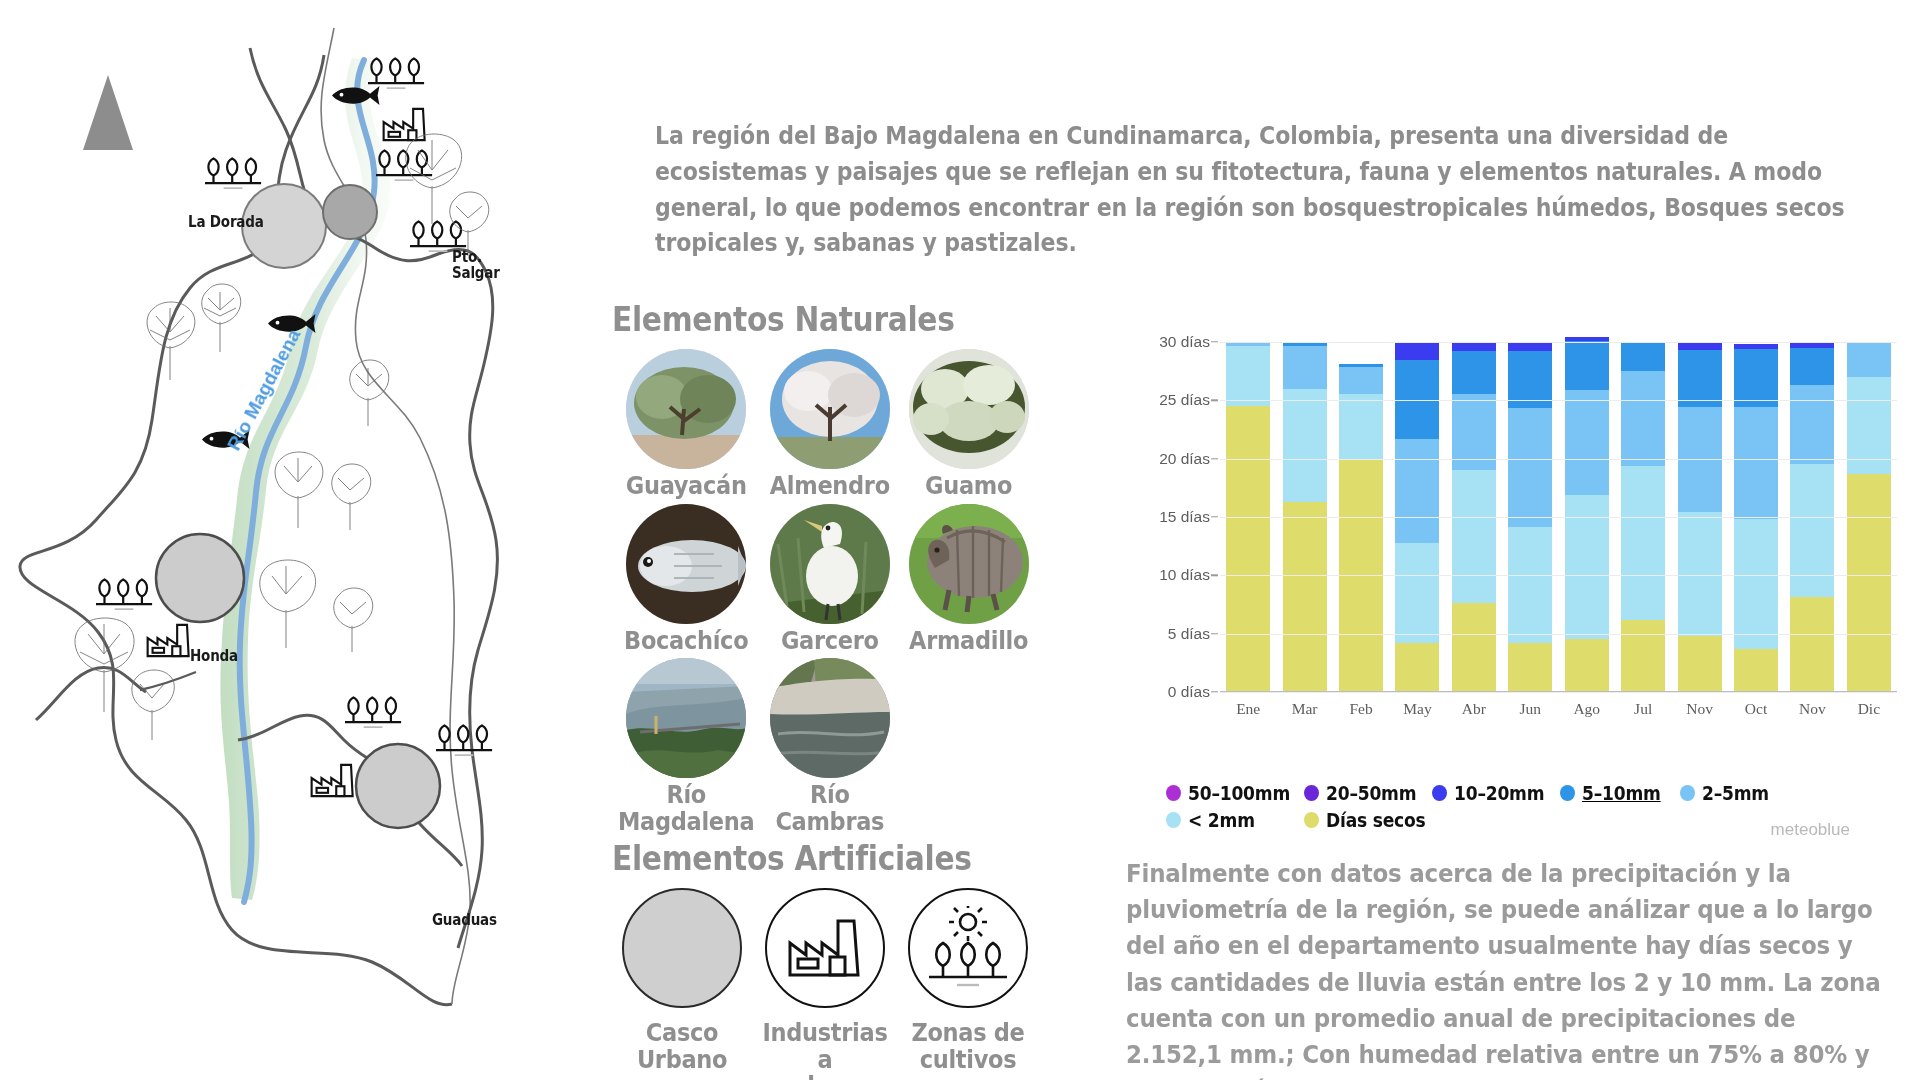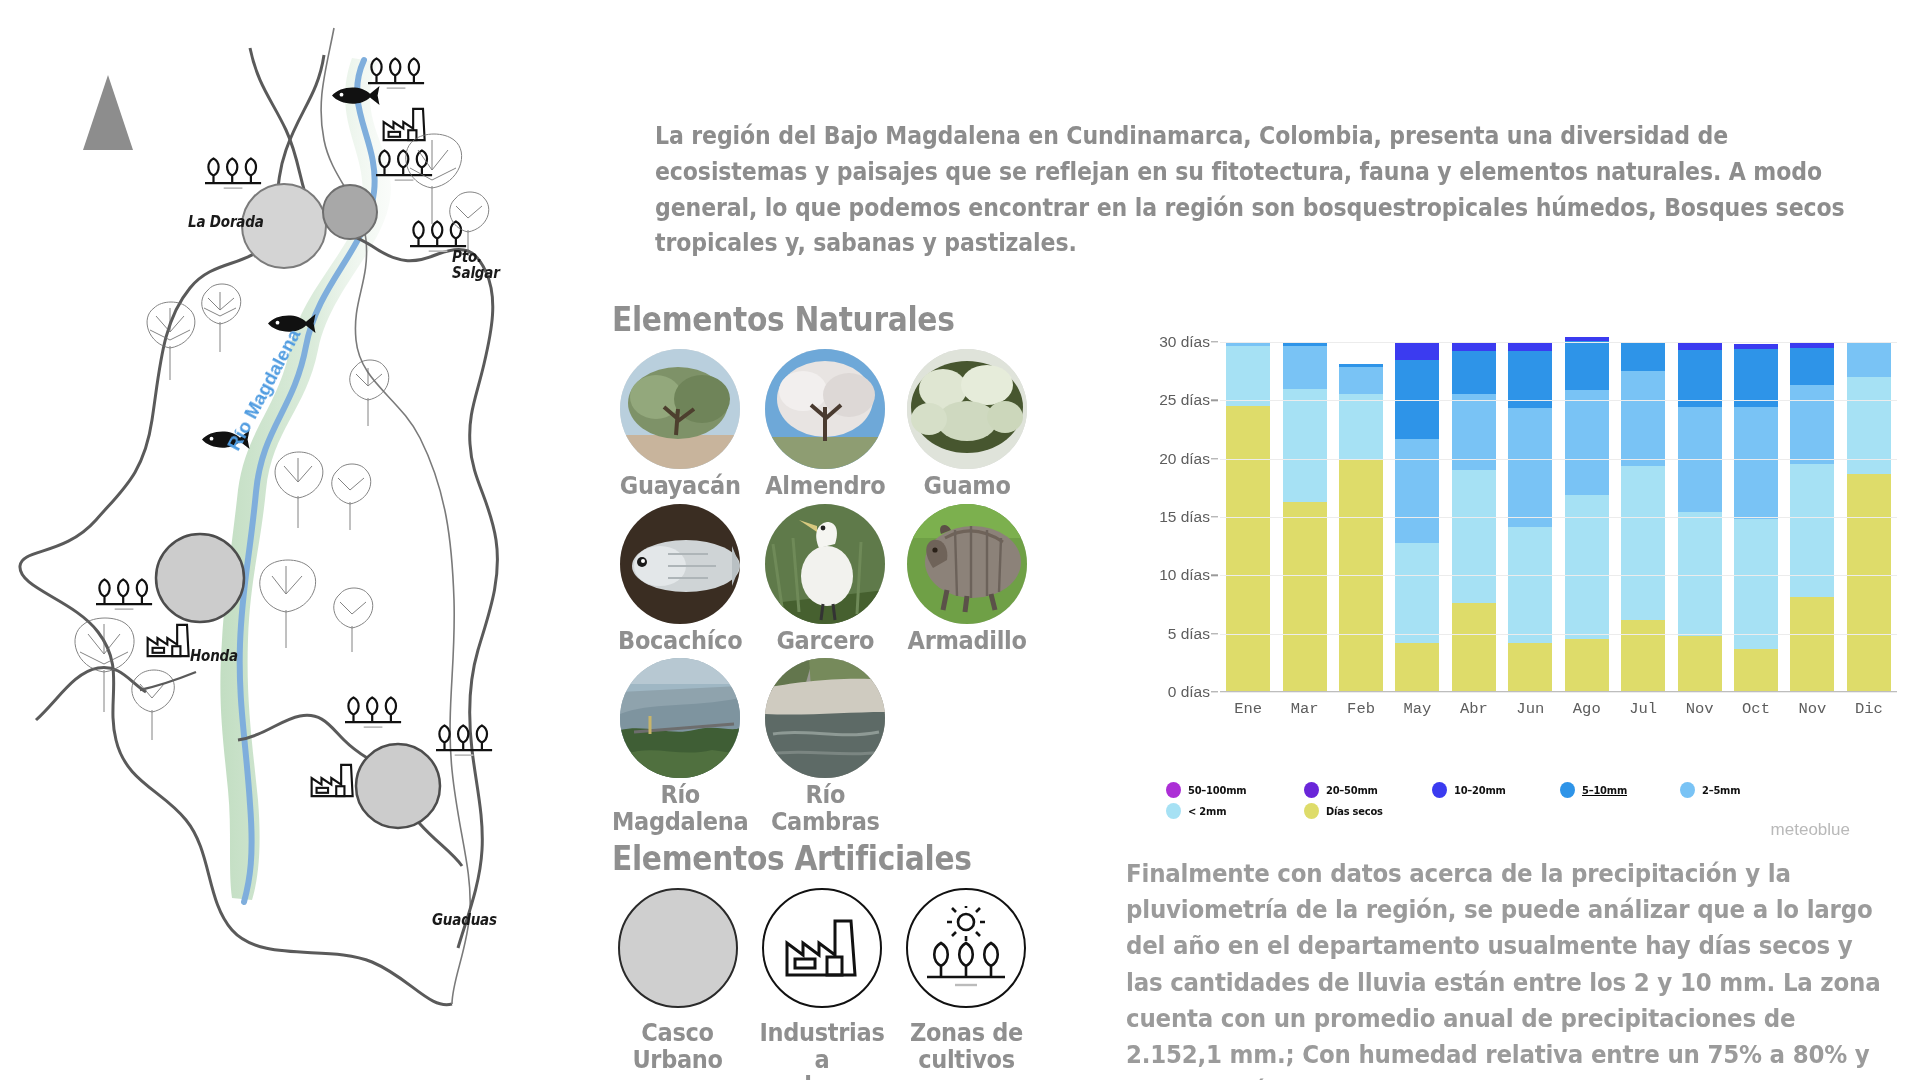--- a/index.html
+++ b/index.html
@@ -16,21 +16,20 @@
 
   .map-city-label {
     position: absolute;
     font-family: "DejaVu Sans Condensed", "Liberation Sans Narrow", "Liberation Sans", sans-serif;
     font-weight: bold;
     font-size: 15px;
     color: #1a1a1a;
     letter-spacing: -0.2px;
     white-space: pre-line;
     line-height: 1.08;
-    font-style: italic;
   }
 
   
   #intro-text {
     position: absolute;
     left: 655px; top: 118px; width: 1200px;
     font-family: "DejaVu Sans Condensed", "Liberation Sans Narrow", "Liberation Sans", sans-serif;
     font-size: 24.5px;
     line-height: 1.46;
     color: #8d8d8d;
@@ -44,21 +43,21 @@
   .section-title {
     font-family: "DejaVu Sans Condensed", "Liberation Sans Narrow", "Liberation Sans", sans-serif;
     font-size: 33px;
     font-weight: bold;
     color: #8f8f8f;
     letter-spacing: -0.3px;
     margin-bottom: 10px;
     white-space: nowrap;
   }
 
-  .grid3 { display: grid; grid-template-columns: repeat(3, 1fr); column-gap: 12px; }
+  .grid3 { display: grid; grid-template-columns: repeat(3, 1fr); column-gap: 12px; margin-left: 6px; }
   .cell { display: flex; flex-direction: column; align-items: center; }
 
   .thumb {
     width: 120px; height: 120px; border-radius: 50%;
     overflow: hidden; position: relative; background: #d9d9d9;
   }
   .thumb svg { display: block; width: 120px; height: 120px; }
 
   .cell-label {
     font-family: "DejaVu Sans Condensed", "Liberation Sans Narrow", "Liberation Sans", sans-serif;
@@ -85,31 +84,31 @@
   }
   .ytick-dash { position: absolute; left: -9px; width: 7px; height: 1.4px; background: #9a9a9a; transform: translateY(-50%); }
   .gridline { position: absolute; left: 0; right: 0; height: 1px; background: #ececec; }
   .axis-base { position: absolute; left: 0; right: 0; bottom: 0; height: 1.5px; background: #bdbdbd; }
   .bars { position: absolute; left: 0; right: 0; top: 0; bottom: 0; display: flex; }
   .bar-slot { flex: 1; position: relative; display: flex; justify-content: center; }
   .bar { position: absolute; bottom: 0; width: 78%; }
   .seg { width: 100%; }
   .xtick {
     position: absolute; top: calc(100% + 8px); left: 50%; transform: translateX(-50%);
-    font-size: 15.5px; color: #5d5d5d; font-family: Liberation Mono, monospace; text-align: right;
+    font-size: 15.5px; color: #5d5d5d; font-family: Liberation Serif, serif; text-align: right;
   }
 
   #chart-legend {
     position: absolute; left: 1166px; top: 782px; width: 700px;
     display: flex; flex-wrap: wrap; row-gap: 5px;
   }
   .legend-item { display: flex; align-items: center; gap: 7px; }
   .legend-dot { width: 15px; height: 16px; border-radius: 50%; flex: 0 0 auto; }
   .legend-label {
-    font-size: 11px; font-weight: bold; color: #111;
+    font-size: 19px; font-weight: bold; color: #111;
     font-family: "DejaVu Sans Condensed", "Liberation Sans Narrow", "Liberation Sans", sans-serif;
     white-space: nowrap; letter-spacing: -0.2px;
   }
   #chart-credit {
     position: absolute; right: 70px; top: 820px;
     font-size: 17px; color: #b9b9b9; font-family: "Liberation Sans", sans-serif;
   }
 
   #outro-text {
     position: absolute; left: 1126px; top: 855px; width: 770px;

